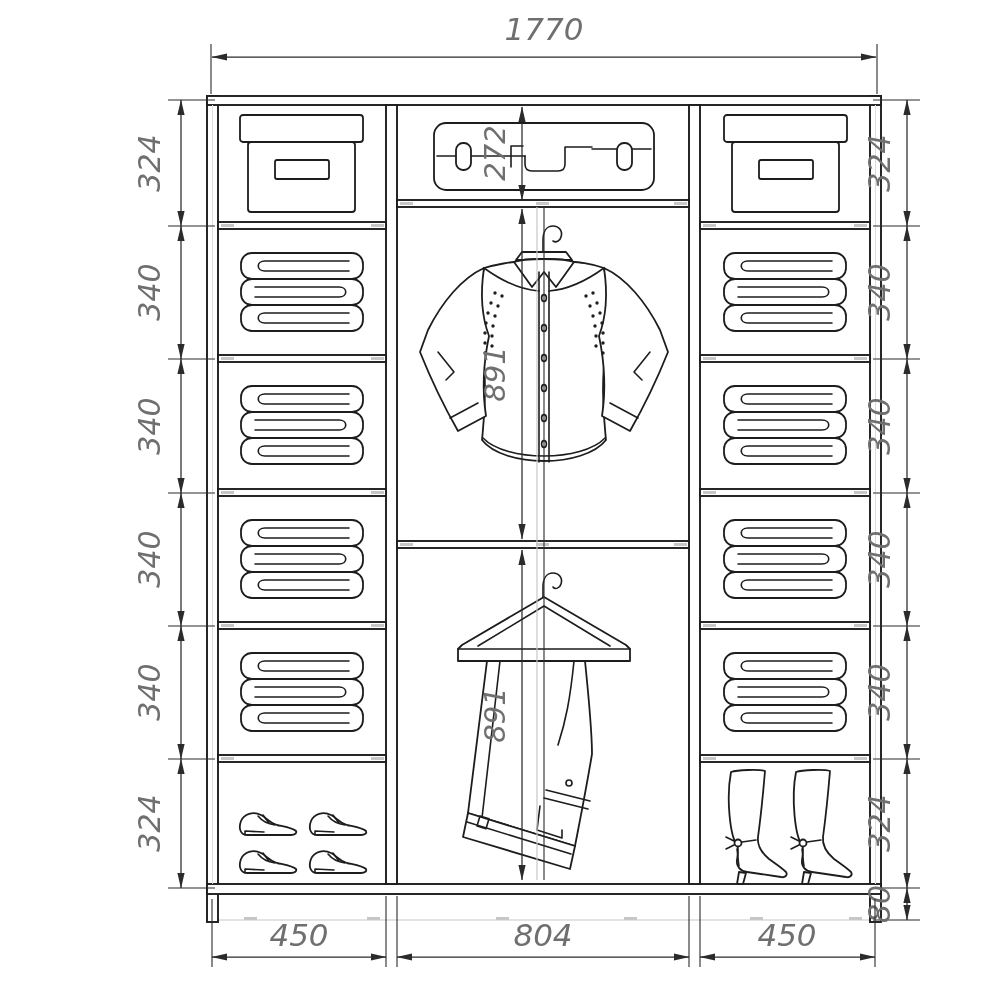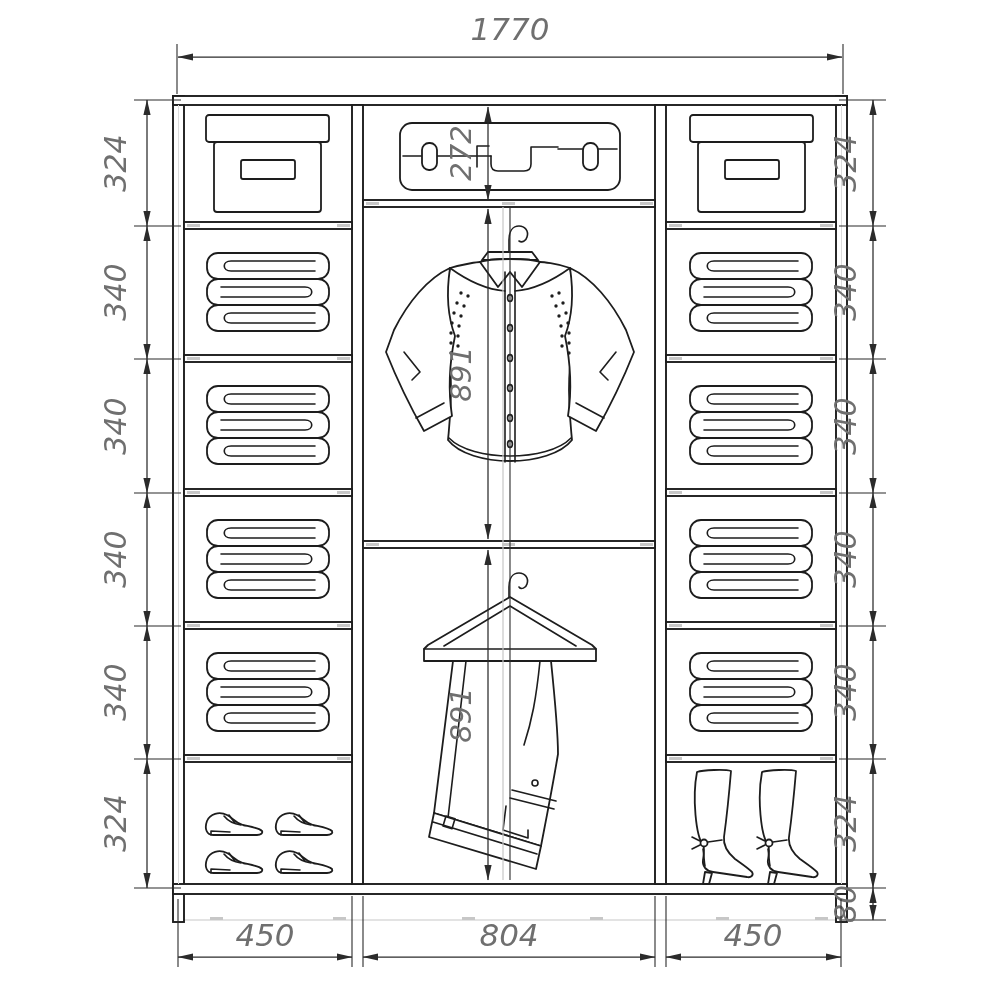--- a/index.html
+++ b/index.html
@@ -1,20 +1,20 @@
 <!DOCTYPE html>
 <html style="--line: #1d1d1d; --dim-line: #2b2b2b; --dim-text: #6f6f6f; --construction: #c7c7c7; --background: #ffffff;"><head>
 <meta charset="utf-8">
 <style>
   :root{
     --line:#1d1d1d; --dim-line:#2b2b2b; --dim-text:#6f6f6f;
     --construction:#c7c7c7; --background:#ffffff;
   }
   html,body{margin:0;padding:0;background:var(--background);}
-  .stage{width:840px;height:1000px;position:relative;background:var(--background);}
+  .stage{width:840px;height:1000px;position:relative;background:var(--background);padding-left:34px;}
   svg{display:block;}
   .panel{stroke:var(--line);stroke-width:1.9;fill:#fff;}
   .art{stroke:var(--line);stroke-width:1.8;fill:#fff;stroke-linejoin:round;stroke-linecap:round;}
   .artln{stroke:var(--line);stroke-width:1.6;fill:none;stroke-linejoin:round;stroke-linecap:round;}
   .dot{fill:var(--line);stroke:none;}
   .dim{stroke:var(--dim-line);stroke-width:1.25;fill:none;}
   .ext{stroke:var(--dim-line);stroke-width:1.1;fill:none;}
   .gray{stroke:var(--construction);stroke-width:1.2;fill:none;}
   .graymark{fill:var(--construction);stroke:none;}
   .seam{stroke:#dcdcdc;stroke-width:1;fill:none;}

